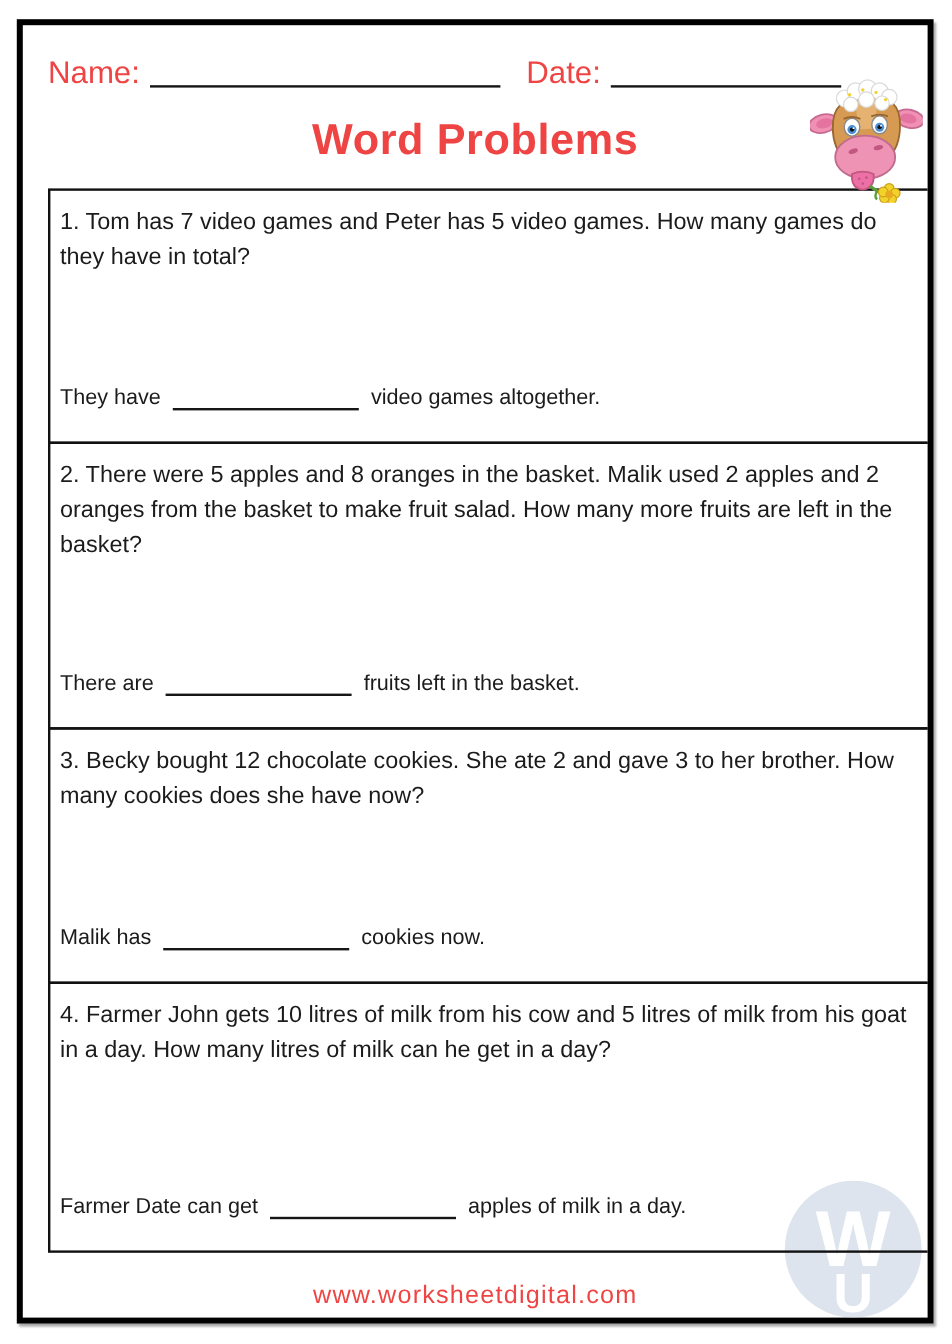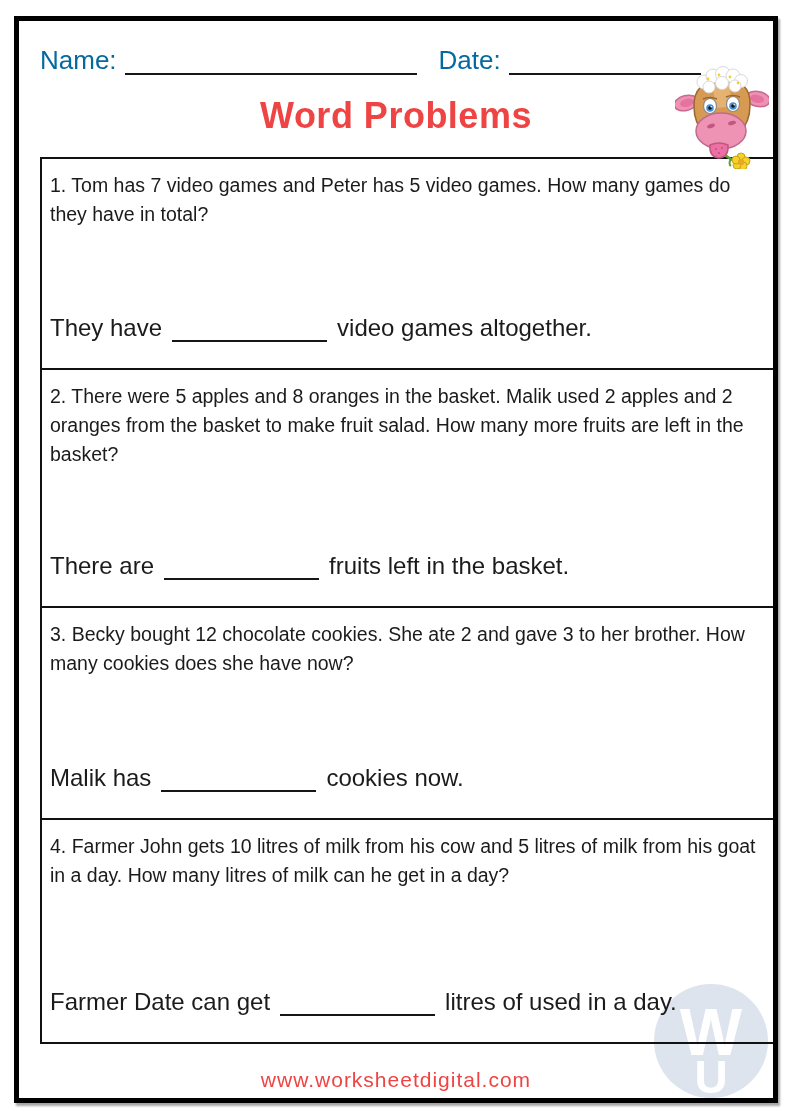--- a/index.html
+++ b/index.html
@@ -15,22 +15,22 @@
     position: absolute;
     left: 14px; top: 16px; right: 15px; bottom: 17px;
     border: 5px solid #000;
     background: #fff;
     box-shadow: 2px 3px 2px rgba(0,0,0,0.35);
     overflow: hidden;
   }
   
   .header-row {
     position: absolute; left: 21px; top: 24px; right: 30px;
-    display: flex; align-items: center;
-    font-size: 26px; color: #0369a1;
+    display: flex; align-items: flex-start;
+    font-size: 26px; color: #ef4444;
     z-index: 2;
   }
   .blank-line {
     display: inline-block;
     border-bottom: 2px solid #161616;
     height: 28px;
   }
   .name-line { width: 292px; margin-left: 8px; }
   .date-gap { width: 22px; }
   .date-line { width: 192px; margin-left: 8px; }
@@ -62,21 +62,21 @@
   .problem-box:first-child { margin-top: 0; }
   .box-1 { height: 213px; }
   .box-2 { height: 240px; }
   .box-3 { height: 214px; }
   .box-4 { height: 226px; }
   .question {
     font-size: 19.5px; line-height: 29px; color: #1b1b1b;
     padding-right: 2px;
   }
   .answer-row {
-    font-size: 24px; color: #1b1b1b;
+    font-size: 18px; color: #1b1b1b;
     display: flex; align-items: flex-end; flex-wrap: nowrap;
     white-space: nowrap;
   }
   .answer-blank {
     display: inline-block;
     border-bottom: 2px solid #161616;
     height: 22px; width: 155px;
     margin: 0 10px;
   }
   
@@ -227,21 +227,21 @@
       </div>
 
       <div class="problem-box box-4">
         <div class="question">
           <span>4.</span>
           <span>Farmer John gets 10 litres of milk from his cow and 5 litres of milk from his goat in a day. How many litres of milk can he get in a day?</span>
         </div>
         <div class="answer-row">
           <span>Farmer Date can get</span>
           <span class="answer-blank"></span>
-          <span>litres of used in a day.</span>
+          <span>apples of milk in a day.</span>
         </div>
       </div>
 
     </div>
 
     <div class="footer">www.worksheetdigital.com</div>
 
   </div>
 </div>
 

